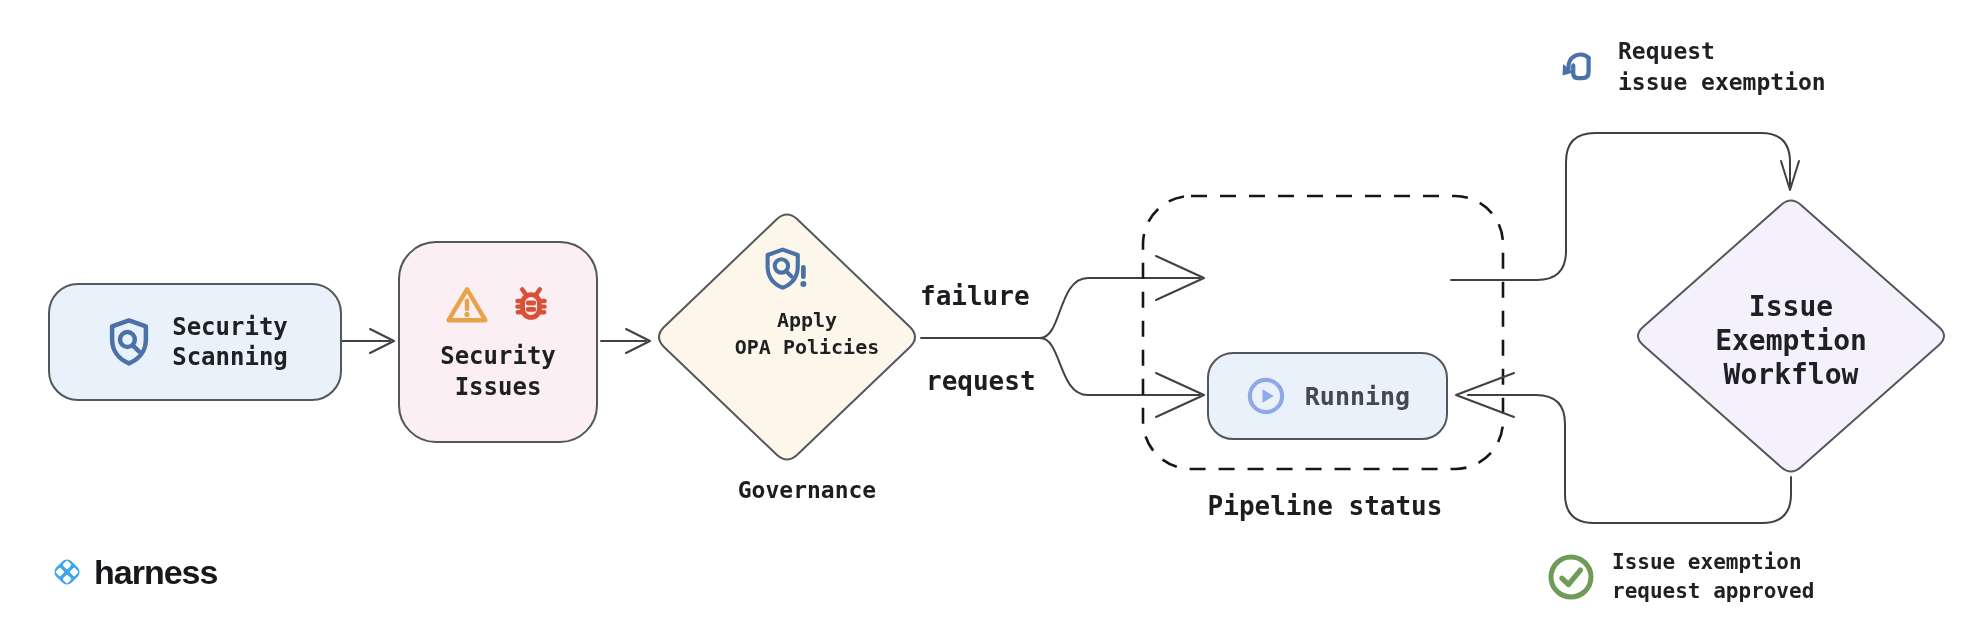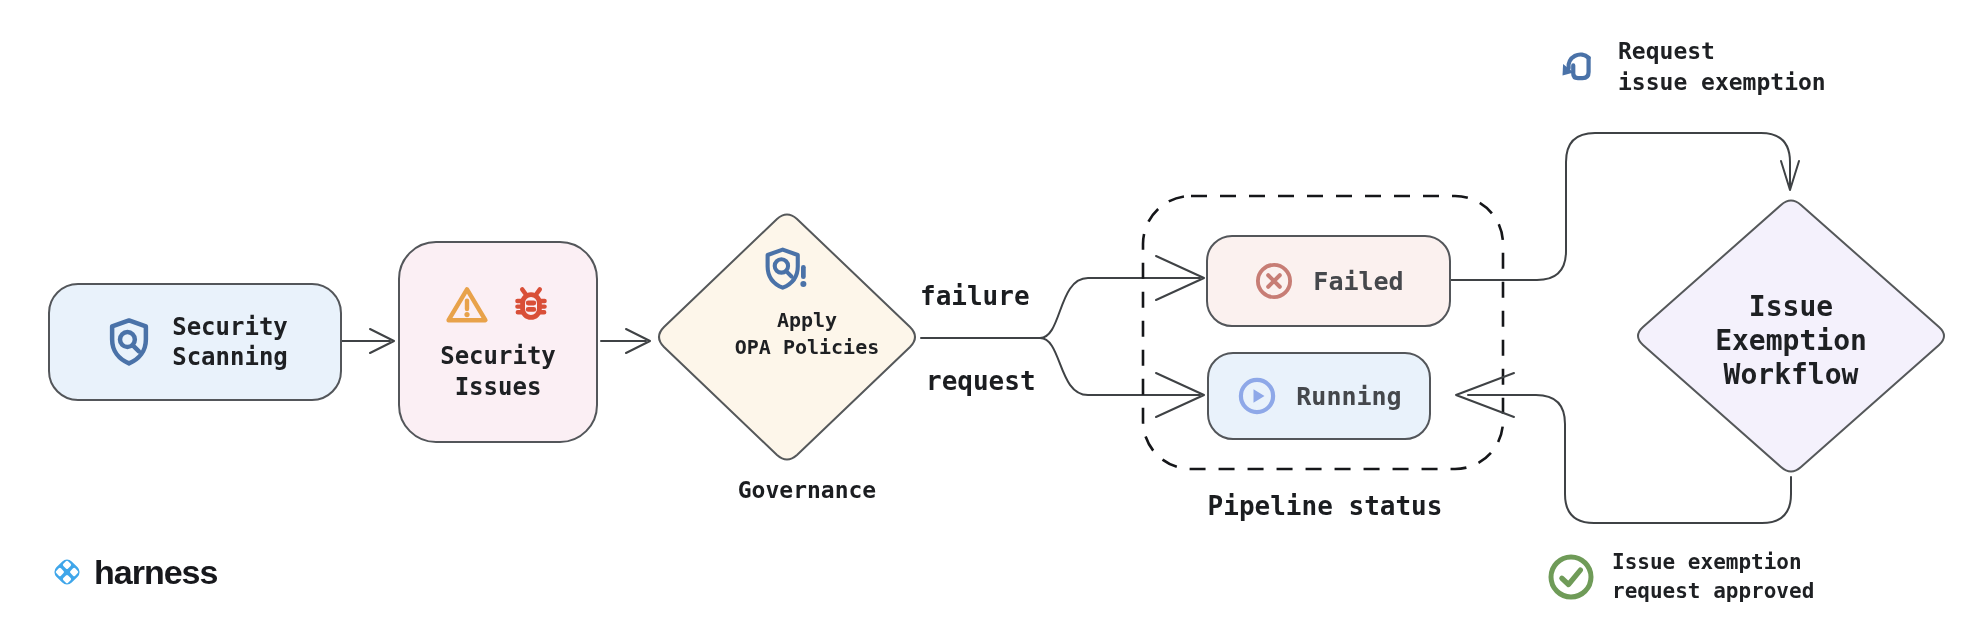--- a/index.html
+++ b/index.html
@@ -23,21 +23,21 @@
   #n-issues .lbl{font-size:24px;line-height:31px;}
   #d1-content{position:absolute;left:677px;top:241px;width:220px;display:flex;flex-direction:column;align-items:center;gap:4px;}
   #d1-content .lbl{font-size:20px;line-height:27px;margin-left:40px;}
   .caption{position:absolute;font-weight:bold;text-align:center;color:#1b1d20;}
   #cap-governance{left:697px;top:477px;width:220px;font-size:23px;}
   #cap-pipeline{left:1195px;top:491px;width:260px;font-size:26px;}
   .edge-label{position:absolute;font-weight:bold;font-size:26px;color:#1b1d20;}
   #lbl-failure{left:920px;top:281px;}
   #lbl-success{left:926px;top:366px;}
   #n-failed{left:1206px;top:235px;width:245px;height:92px;border-radius:26px;background:#fbf1ef;gap:18px;}
-  #n-running{left:1207px;top:352px;width:224px;height:88px;border-radius:26px;background:#e9f2fb;gap:18px;}
+  #n-running{left:1207px;top:352px;width:241px;height:88px;border-radius:26px;background:#e9f2fb;gap:18px;}
   #n-failed .lbl,#n-running .lbl{font-size:25px;color:#45484c;}
   #d2-content{position:absolute;left:1681px;top:290px;width:220px;}
   #d2-content .lbl{font-size:28px;line-height:34px;}
   .annot{position:absolute;display:flex;align-items:center;gap:16px;}
   #annot-request{left:1556px;top:36px;}
   #annot-request .txt{font-weight:bold;font-size:23px;line-height:31px;}
   #annot-approved{left:1546px;top:548px;}
   #annot-approved .txt{font-weight:bold;font-size:21px;line-height:29px;}
   .annot .txt span{display:block;}
   #brand{position:absolute;left:48px;top:553px;display:flex;align-items:flex-start;gap:8px;}
@@ -118,29 +118,20 @@
     <div class="lbl">
       <span>Apply</span>
       <span>OPA Policies</span>
     </div>
   </div>
   <div class="caption" id="cap-governance">Governance</div>
 
   <div class="edge-label" id="lbl-failure">failure</div>
   <div class="edge-label" id="lbl-success">request</div>
 
-  <div class="node" id="n-failed">
-    <svg width="42" height="42" viewBox="0 0 24 24">
-      <circle cx="12" cy="12" r="9.2" fill="none" stroke="#c77d75" stroke-width="2.2"></circle>
-      <path d="M8.7 8.7 L15.3 15.3 M15.3 8.7 L8.7 15.3" stroke="#c77d75" stroke-width="2.3" stroke-linecap="round"></path>
-    </svg>
-    <div class="lbl">
-        <span>Failed</span>
-      </div>
-  </div>
 
   <div class="node" id="n-running">
     <svg width="42" height="42" viewBox="0 0 24 24">
       <circle cx="12" cy="12" r="9.2" fill="none" stroke="#8ea8e8" stroke-width="2.4"></circle>
       <path d="M10 8.2 L16.3 12 L10 15.8 Z" fill="#8ea8e8"></path>
     </svg>
     <div class="lbl">
         <span>Running</span>
       </div>
   </div>

